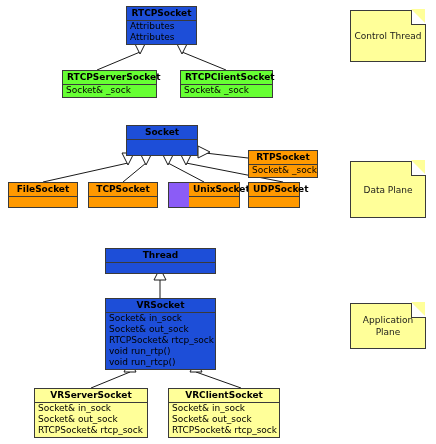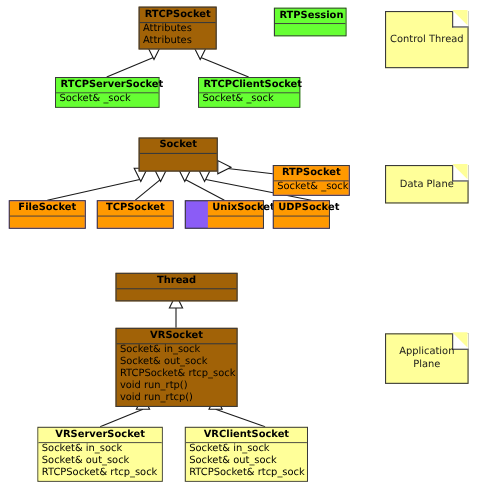--- a/index.html
+++ b/index.html
@@ -53,21 +53,21 @@
   }
   .uml.green { background: #66ff33; }
   .uml.green .title { background: #66ff33; }
   .uml.green .compartment { background: #66ff33; }
   .uml.orange { background: #8b5cf6; }
   .uml.orange .title { background: #ff9900; }
   .uml.orange .compartment { background: #ff9900; }
   .uml.yellow { background: #ffff99; }
   .uml.yellow .title { background: #ffff99; }
   .uml.yellow .compartment { background: #ffff99; }
-  .uml.white { background: #a16207; }
+  .uml.white { background: #1d4ed8; }
 
   .note {
     position: absolute;
     box-sizing: border-box;
     background: #ffff99;
     border: 1px solid #3a3a3a;
     font-size: 9px;
     color: #1a1a1a;
     display: flex;
     align-items: center;
@@ -146,26 +146,22 @@
   </svg>
 
   <div class="uml white" style="left:126px; top:6px; width:71px;">
     <div class="title">RTCPSocket</div>
     <div class="compartment">
       <div class="attr">Attributes</div>
       <div class="attr">Attributes</div>
     </div>
   </div>
 
-  <div class="uml green" style="left:249px; top:7px; width:66px;">
-    <div class="title">RTPSession</div>
-    <div class="compartment" style="height:9px;"></div>
-  </div>
-
-  <div class="uml green" style="left:50px; top:70px; width:95px;">
+
+  <div class="uml green" style="left:62px; top:70px; width:95px;">
     <div class="title">RTCPServerSocket</div>
     <div class="compartment">
       <div class="attr">Socket&amp; _sock</div>
     </div>
   </div>
 
   <div class="uml green" style="left:180px; top:70px; width:93px;">
     <div class="title">RTCPClientSocket</div>
     <div class="compartment">
       <div class="attr">Socket&amp; _sock</div>
@@ -236,21 +232,21 @@
       <div class="attr">Socket&amp; out_sock</div>
       <div class="attr">RTCPSocket&amp; rtcp_sock</div>
     </div>
   </div>
 
   <div class="note" style="left:350px; top:10px; width:76px; height:52px;">
     <span class="fold"></span>
     <span class="note-label">Control Thread</span>
   </div>
 
-  <div class="note" style="left:350px; top:150px; width:76px; height:35px;">
+  <div class="note" style="left:350px; top:161px; width:76px; height:57px;">
     <span class="fold"></span>
     <span class="note-label">Data Plane</span>
   </div>
 
   <div class="note" style="left:350px; top:303px; width:76px; height:46px;">
     <span class="fold"></span>
     <span class="note-label" style="white-space: pre-line;">Application
 Plane</span>
   </div>
 

